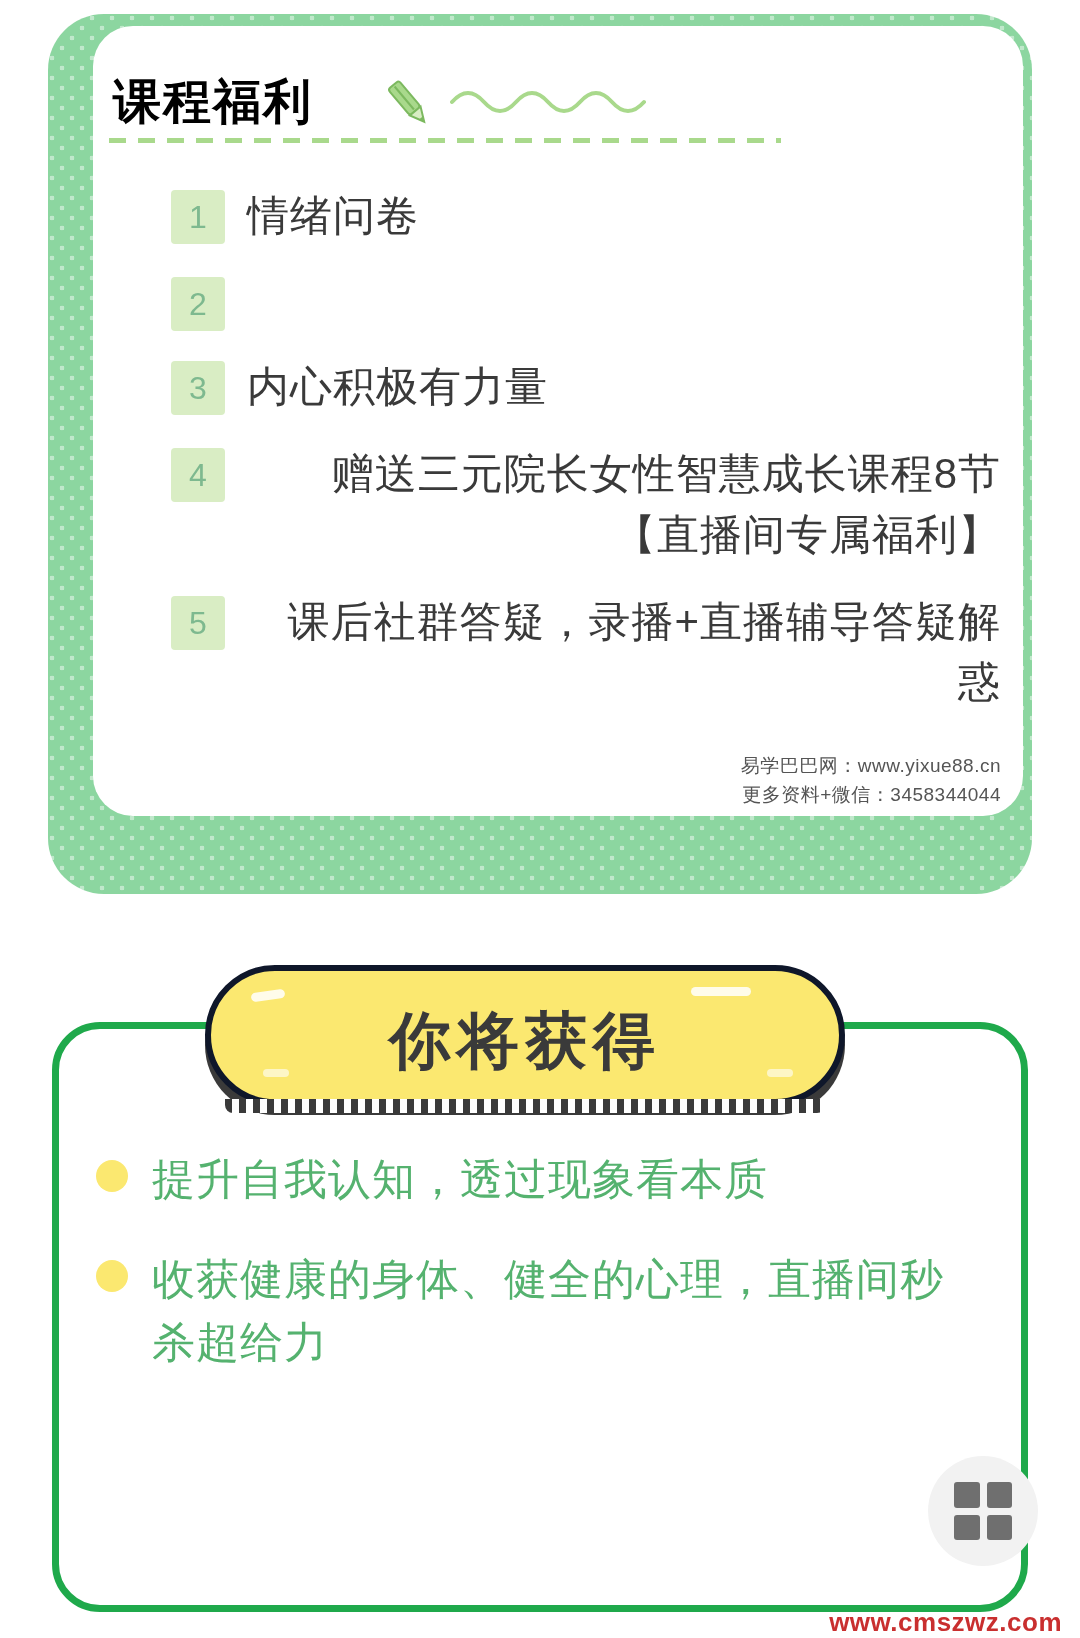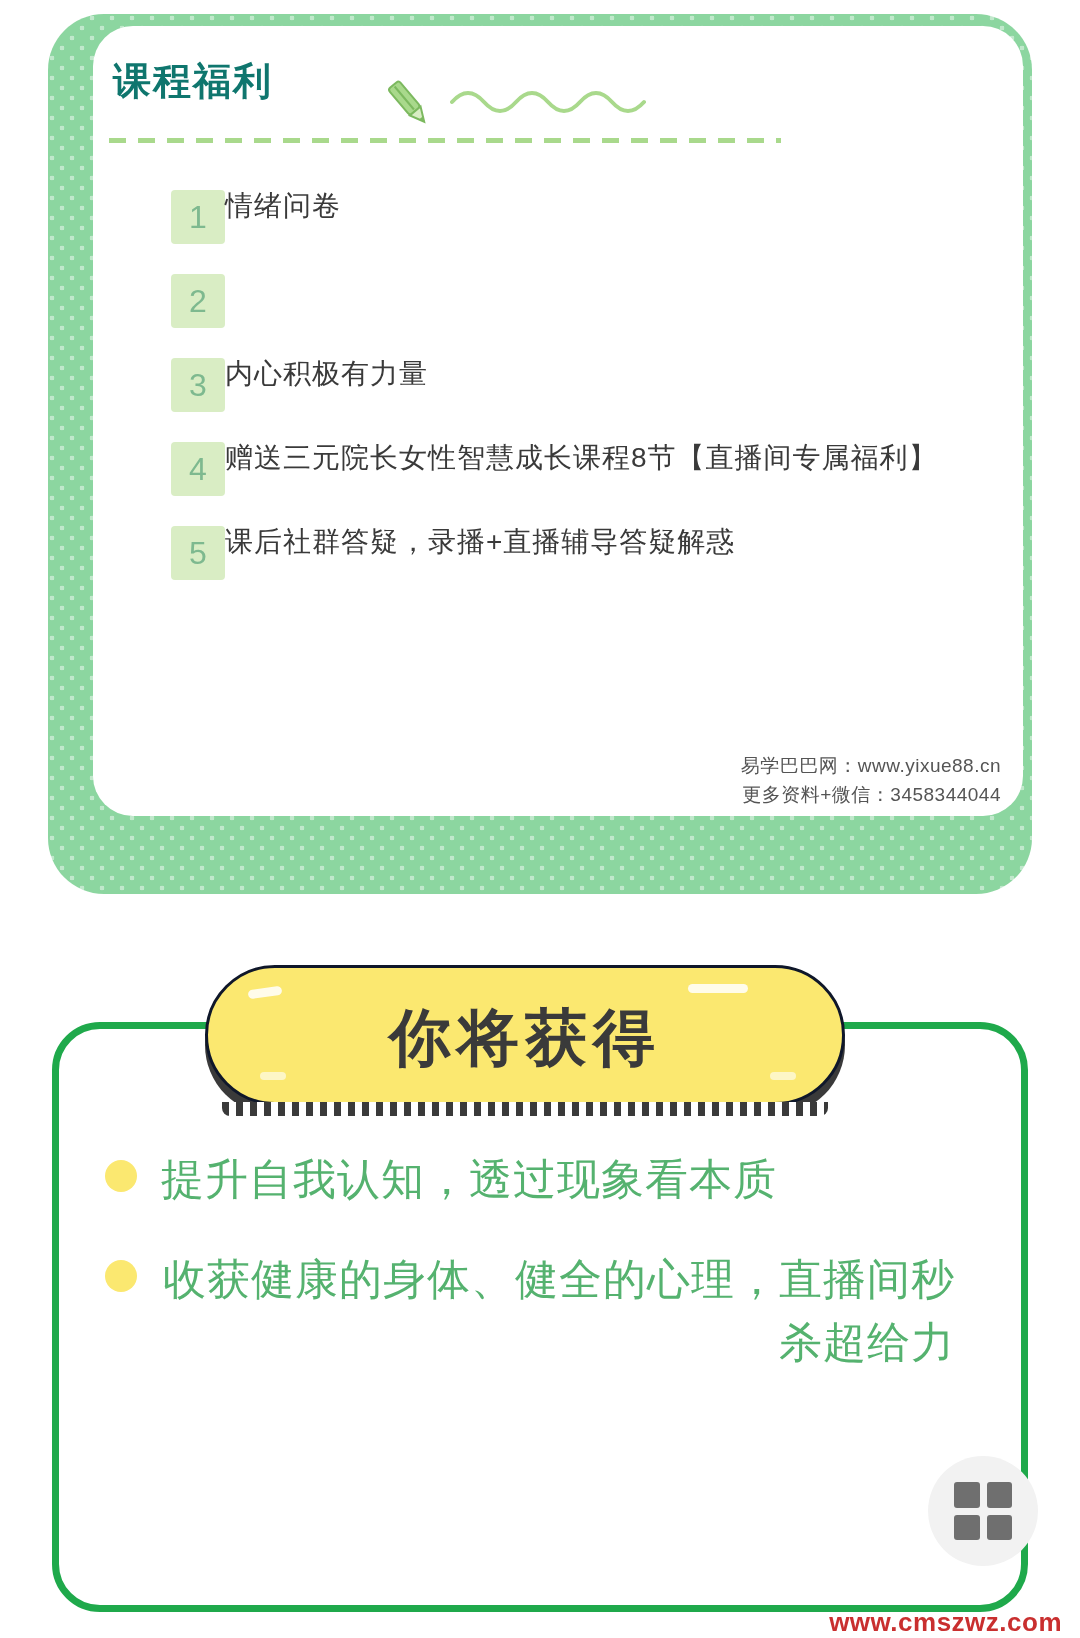--- a/index.html
+++ b/index.html
@@ -36,24 +36,24 @@
     left: 45px;
     top: 12px;
     width: 930px;
     height: 790px;
     background: #ffffff;
     border-radius: 40px;
   }
   .bi-title {
     position: absolute;
     left: 20px;
-    top: 30px;
-    font-size: 38px;
+    top: 44px;
+    font-size: 48px;
     font-weight: bold;
-    color: #0f766e;
+    color: #000000;
     letter-spacing: 2px;
   }
   .pencil-icon {
     position: absolute;
     left: 285px;
     top: 48px;
     width: 60px;
     height: 60px;
   }
   .squiggle {
@@ -89,24 +89,26 @@
     height: 54px;
     background: #d9edc4;
     color: #7eb98f;
     font-size: 32px;
     line-height: 54px;
     text-align: center;
     border-radius: 4px;
     margin-top: 4px;
   }
   .bi-text {
-    font-size: 28px;
+    margin-left: 22px;
+    font-size: 42px;
     line-height: 1.45;
     color: #3a3a3a;
     letter-spacing: 1px;
+    text-align: right;
   }
 
   .watermark-a {
     position: absolute;
     right: 22px;
     top: 726px;
     text-align: right;
     font-size: 19px;
     line-height: 1.5;
     color: #555;
@@ -125,21 +127,21 @@
     background: #ffffff;
   }
   .gain-badge {
     position: absolute;
     left: 205px;
     top: 965px;
     width: 640px;
     height: 140px;
     background: #fbe870;
     border-radius: 70px;
-    border: 3px solid #0f172a;
+    border: 6px solid #0f172a;
     box-shadow: 0 10px 0 0 #3a3a3a;
   }
   .gain-badge::after {
     content: "";
     position: absolute;
     left: 14px;
     right: 14px;
     bottom: -14px;
     height: 14px;
     background-image: repeating-linear-gradient(to right,
@@ -181,24 +183,23 @@
     top: 28px;
     text-align: center;
     font-size: 62px;
     font-weight: bold;
     color: #3a3a3a;
     letter-spacing: 6px;
   }
 
   .gain-list {
     position: absolute;
-    left: 105px;
+    left: 96px;
     top: 1148px;
     width: 850px;
-    text-align: right;
   }
   .gain-item {
     display: flex;
     align-items: flex-start;
     margin-bottom: 38px;
   }
   .gain-dot {
     flex: 0 0 auto;
     width: 32px;
     height: 32px;

